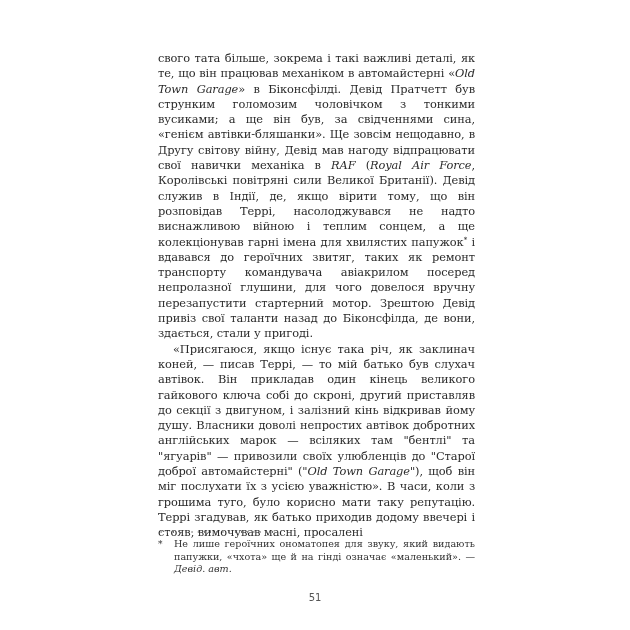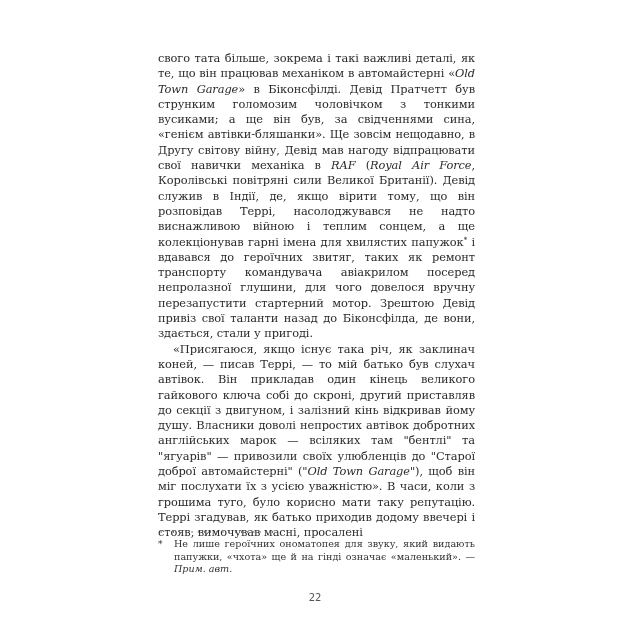--- a/index.html
+++ b/index.html
@@ -95,17 +95,17 @@
     </p>
     <p class="indent">
       <span>«Присягаюся, якщо існує така річ, як заклинач коней, — писав Террі, — то мій батько був слухач автівок. Він прикладав один кінець великого гайкового ключа собі до скроні, другий приставляв до секції з двигуном, і залізний кінь відкривав йому душу. Власники доволі непростих автівок добротних англійських марок — всіляких там "бентлі" та "ягуарів" — привозили своїх улюбленців до "Старої доброї автомайстерні" ("</span><span class="it">Old Town Garage</span><span>"), щоб він міг послухати їх з усією уважністю». В часи, коли з грошима туго, було корисно мати таку репутацію. Террі згадував, як батько приходив додому ввечері і стояв, вимочував масні, просалені</span>
     </p>
   </div>
 
   <div class="separator"></div>
 
   <div class="footnote">
     <span class="marker">*</span>
-    <span class="fn-body"><span>Не лише героїчних ономатопея для звуку, який видають папужки, «чхота» ще й на гінді означає «маленький». — </span><span class="it">Прим. авт.</span></span>
+    <span class="fn-body"><span>Не лише героїчних ономатопея для звуку, який видають папужки, «чхота» ще й на гінді означає «маленький». — </span><span class="it">Девід. авт.</span></span>
   </div>
 
-  <div class="page-number">22</div>
+  <div class="page-number">51</div>
 </div>
 
 </body></html>

